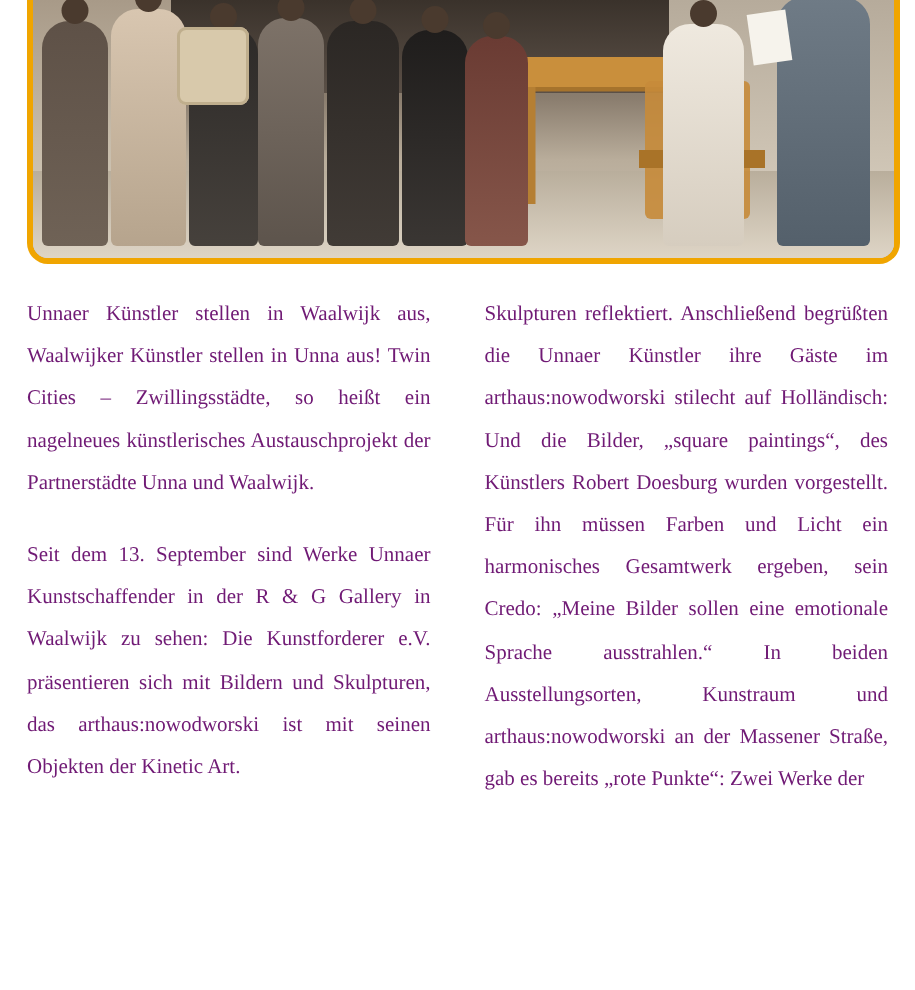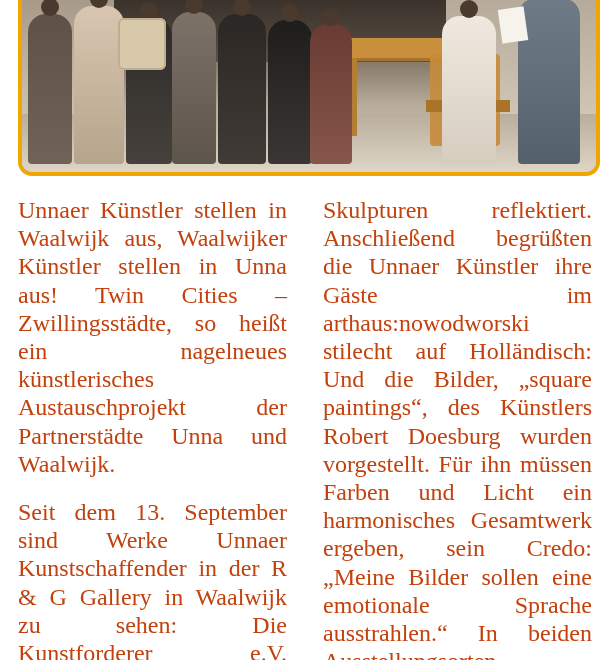--- a/index.html
+++ b/index.html
@@ -142,26 +142,26 @@
     top: 196px;
     width: 574px;
     display: flex;
     gap: 36px;
   }
   .col {
     width: 269px;
   }
   p.body {
     margin: 0 0 20px 0;
-    font-size: 24px;
+    font-size: 14px;
     line-height: 28.2px;
     text-align: justify;
     text-justify: inter-word;
     hyphens: manual;
-    color: #c2410c;
+    color: #701a75;
   }
   p.body:last-child { margin-bottom: 0; }
 </style>
 </head>
 <body>
 
 <div class="page">
 
   <div class="photo-wrap">
     <div class="photo">

